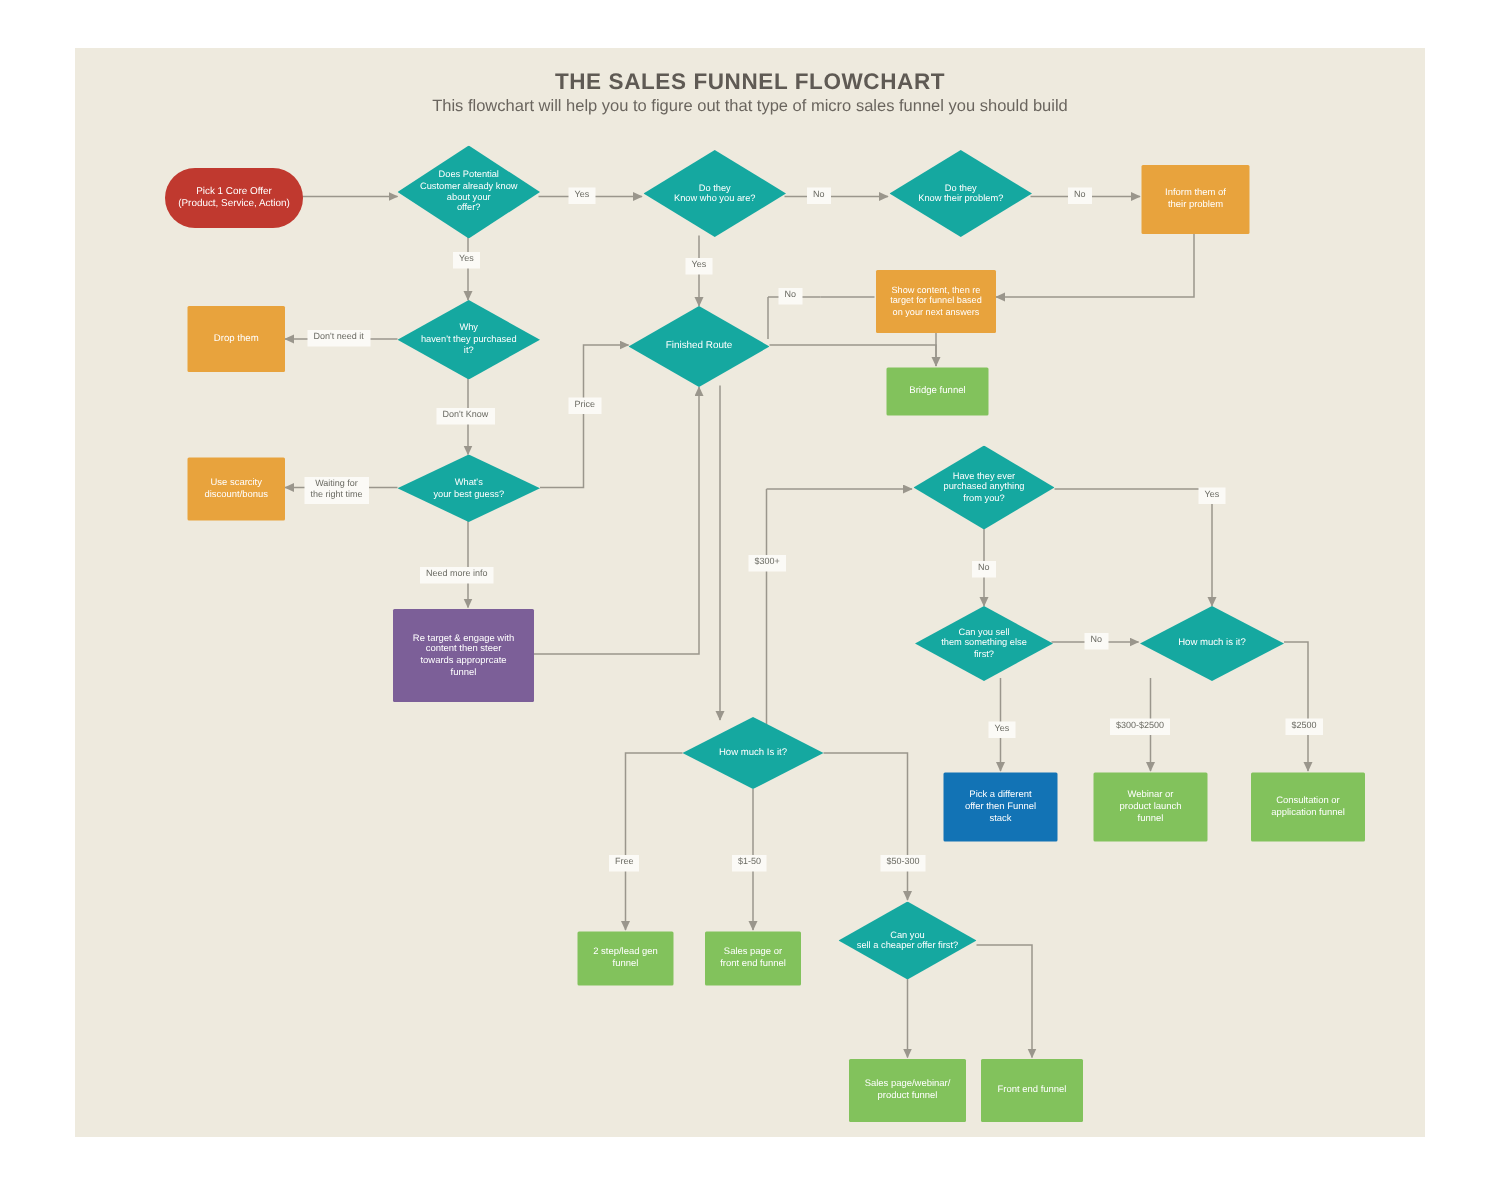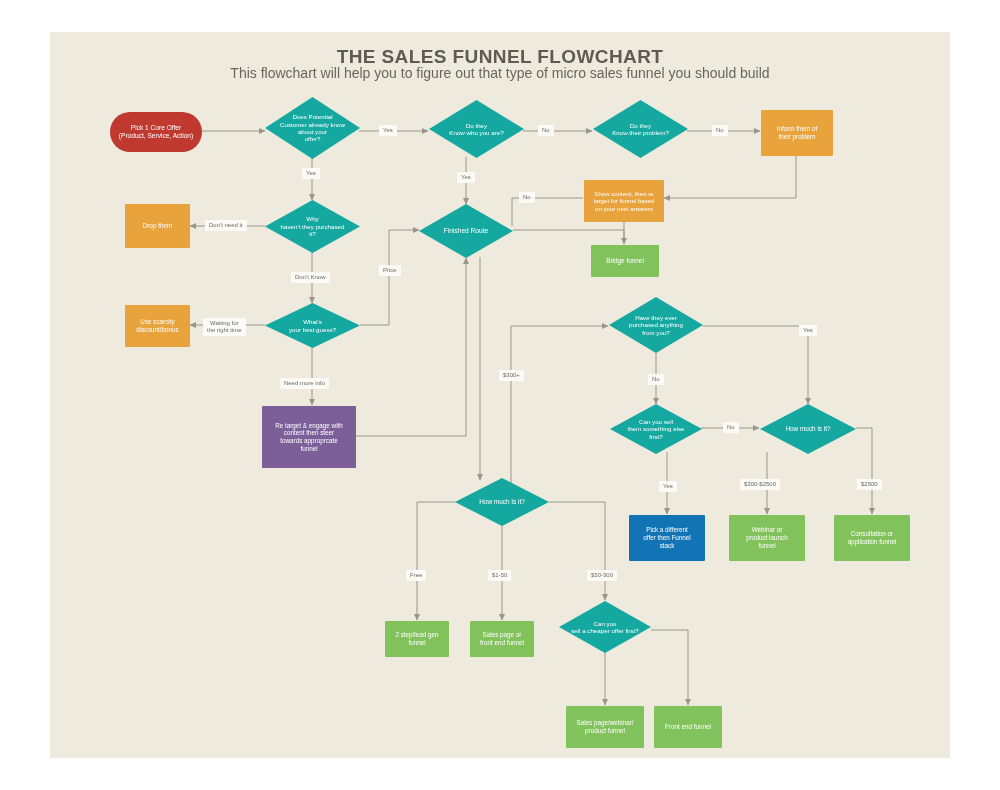--- a/index.html
+++ b/index.html
@@ -33,22 +33,22 @@
   .title{position:absolute;text-align:center;width:100%;left:0;color:#5f5a54;
     font-weight:bold;letter-spacing:.4px;}
   .subtitle{position:absolute;text-align:center;width:100%;left:0;color:#6a655e;}
 </style>
 </head>
 <body>
 
 <div id="stage">
   <div id="canvas"></div>
 
-  <div class="title" style="top:46px;font-size:19px;">THE SALES FUNNEL FLOWCHART</div>
-  <div class="subtitle" style="top:65px;font-size:14px;">This flowchart will help you to figure out that type of micro sales funnel you should build</div>
+  <div class="title" style="top:46px;font-size:15px;">THE SALES FUNNEL FLOWCHART</div>
+  <div class="subtitle" style="top:65px;font-size:11px;">This flowchart will help you to figure out that type of micro sales funnel you should build</div>
 
   <svg id="wires" viewBox="0 0 1000 790">
     <defs>
       <marker id="ar" markerWidth="7" markerHeight="7" refX="6" refY="3" orient="auto" markerUnits="userSpaceOnUse">
         <path d="M0,0 L6.5,3 L0,6 z" fill="#9a968c"></path>
       </marker>
     </defs>
     <g stroke="#9a968c" stroke-width="1" fill="none">
 
       <path d="M200,131 L265,131" marker-end="url(#ar)"></path>

